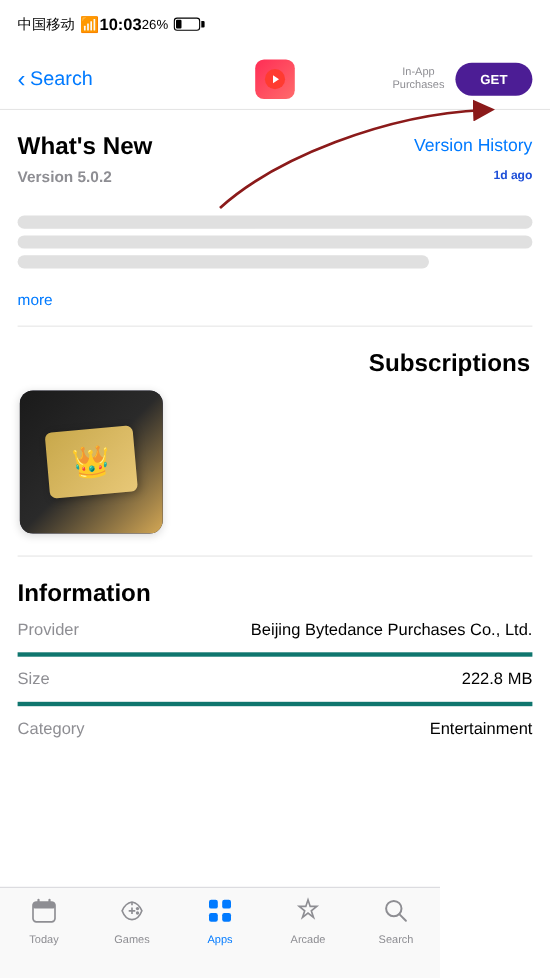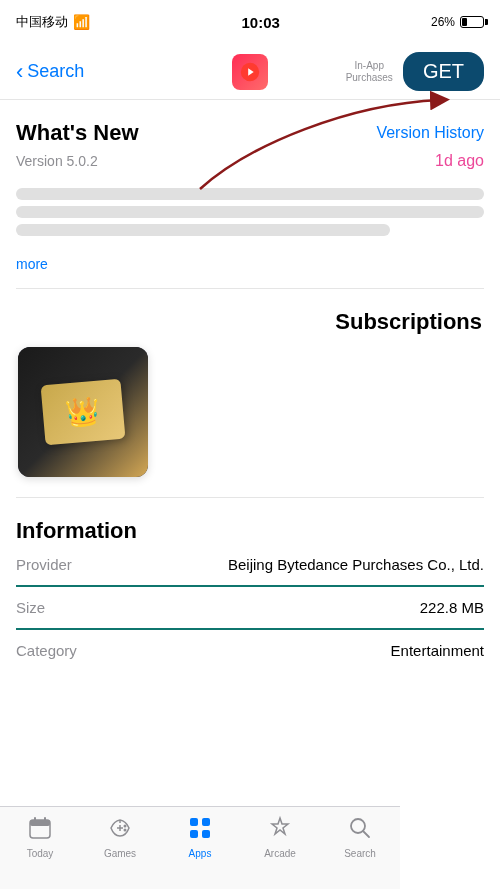--- a/index.html
+++ b/index.html
@@ -12,21 +12,21 @@
       position: relative;
       overflow-x: hidden;
     }
 
     
     .status-bar {
       background: #fff;
       height: 44px;
       display: flex;
       align-items: center;
-      justify-content: space-between;
+      justify-content: flex-start;
       padding: 0 16px;
       font-size: 15px;
       font-weight: 600;
     }
     .status-left {
       display: flex;
       align-items: center;
       gap: 5px;
     }
     .status-time {
@@ -118,27 +118,27 @@
       gap: 10px;
     }
     .in-app-purchases {
       text-align: center;
       font-size: 10px;
       color: #8e8e93;
       line-height: 1.2;
       margin-left: 40px;
     }
     .get-button {
-      background: #0c4a6e;
+      background: #4c1d95;
       color: white;
       border: none;
       border-radius: 16px;
       padding: 8px 20px;
-      font-size: 20px;
-      font-weight: 400;
+      font-size: 12px;
+      font-weight: 700;
       cursor: pointer;
       min-width: 70px;
     }
 
     
     .content {
       background: #fff;
       padding: 0;
     }
 
@@ -162,29 +162,30 @@
     .section-link {
       font-size: 16px;
       color: #007aff;
       cursor: pointer;
     }
 
     .version-row {
       display: flex;
       justify-content: space-between;
       align-items: center;
-      margin-bottom: 18px;
+      margin-bottom: 28px;
+      font-weight: bold;
     }
     .version-text {
       font-size: 14px;
       color: #8e8e93;
     }
     .version-date {
-      font-size: 16px;
-      color: #ec4899;
+      font-size: 11px;
+      color: #1d4ed8;
     }
 
     
     .blurred-lines {
       margin: 8px 0 20px;
     }
     .blurred-line {
       height: 12px;
       background: #e0e0e0;
       border-radius: 6px;
@@ -249,21 +250,21 @@
     
     .info-section {
       padding: 20px 16px 0;
     }
 
     .info-row {
       display: flex;
       justify-content: space-between;
       align-items: center;
       padding: 12px 0;
-      border-bottom: 2px solid #0f766e;
+      border-bottom: 4px solid #0f766e;
     }
     .info-row:last-child {
       border-bottom: none;
     }
     .info-label {
       font-size: 15px;
       color: #8e8e93;
     }
     .info-value {
       font-size: 15px;

